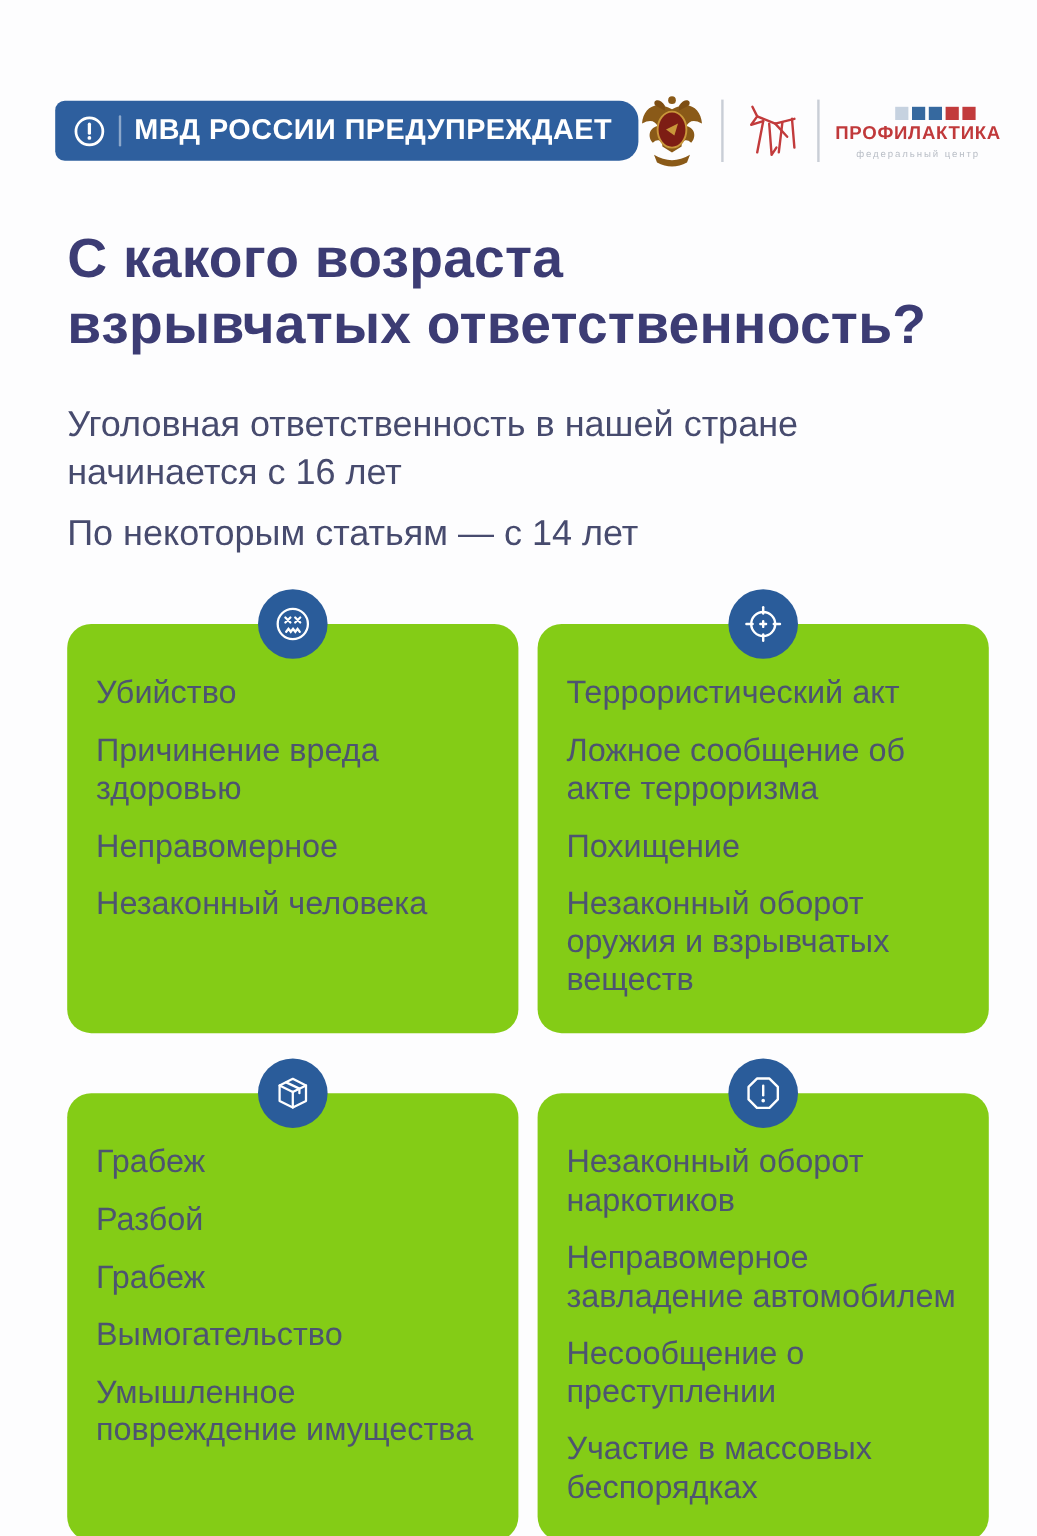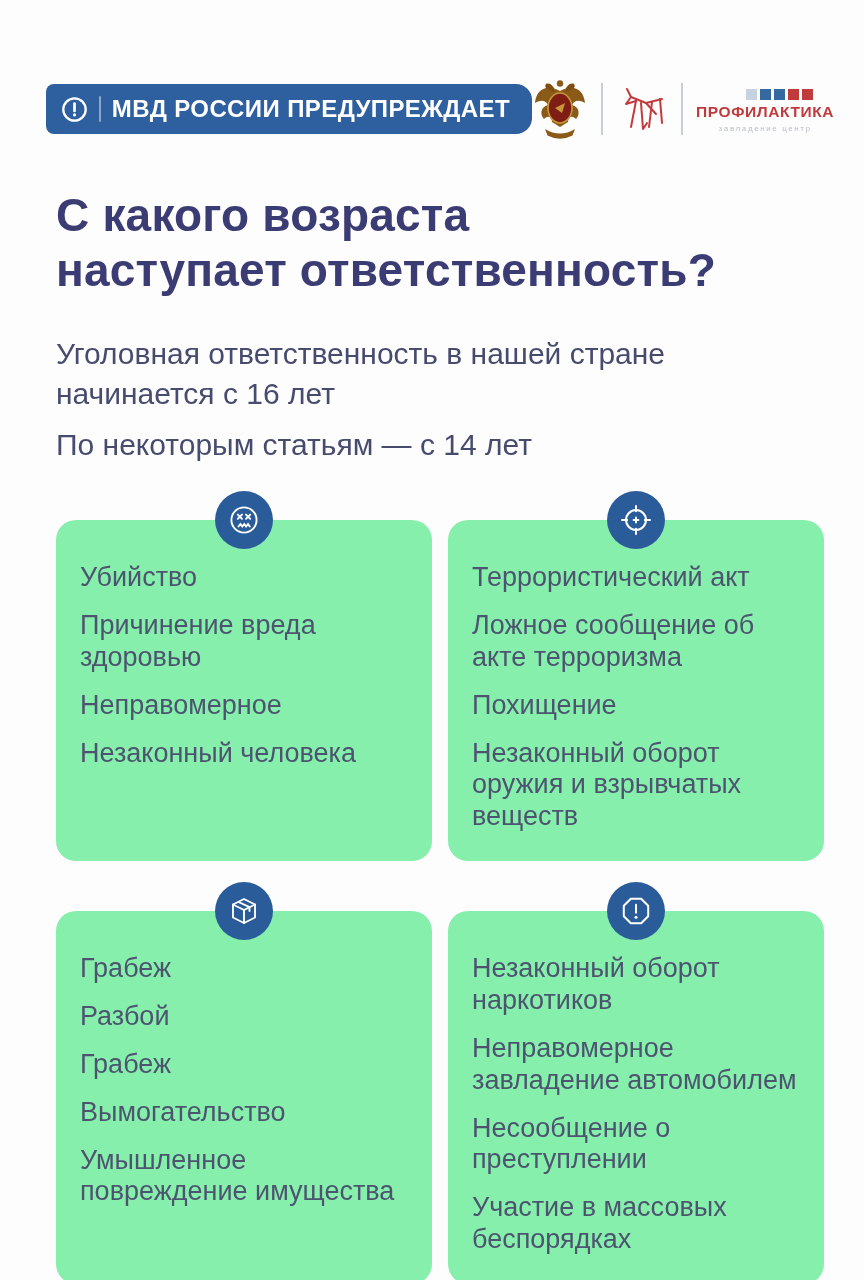--- a/index.html
+++ b/index.html
@@ -47,21 +47,21 @@
   .intro p + p { margin-top: 11px; }
 
   
   .cards {
     margin-top: 56px;
     display: grid; grid-template-columns: 1fr 1fr;
     column-gap: 16px; row-gap: 50px;
   }
   .card {
     position: relative;
-    background: #86efac;
+    background: #84cc16;
     border-radius: 20px;
     padding: 42px 24px 28px 24px;
   }
   .card-badge {
     position: absolute; top: -29px; left: 50%; transform: translateX(-50%);
     width: 58px; height: 58px; border-radius: 50%;
     background: #2a5c9a;
     display: flex; align-items: center; justify-content: center;
   }
   .card-list { list-style: none; }
@@ -110,28 +110,28 @@
       <span class="logo-divider"></span>
       <div class="prof">
         <div class="prof-squares">
           <span class="sq1"></span>
             <span class="sq2"></span>
             <span class="sq3"></span>
             <span class="sq4"></span>
             <span class="sq5"></span>
         </div>
         <div class="prof-title">ПРОФИЛАКТИКА</div>
-        <div class="prof-sub">завладение центр</div>
+        <div class="prof-sub">федеральный центр</div>
       </div>
     </div>
   </div>
 
   <h1 class="page-title">
     <span>С какого возраста</span>
-    <span>наступает ответственность?</span>
+    <span>взрывчатых ответственность?</span>
   </h1>
 
   <div class="intro">
     <p>Уголовная ответственность в нашей стране начинается с 16 лет</p>
     <p>По некоторым статьям — с 14 лет</p>
   </div>
 
   <div class="cards">
 
     <section class="card">

